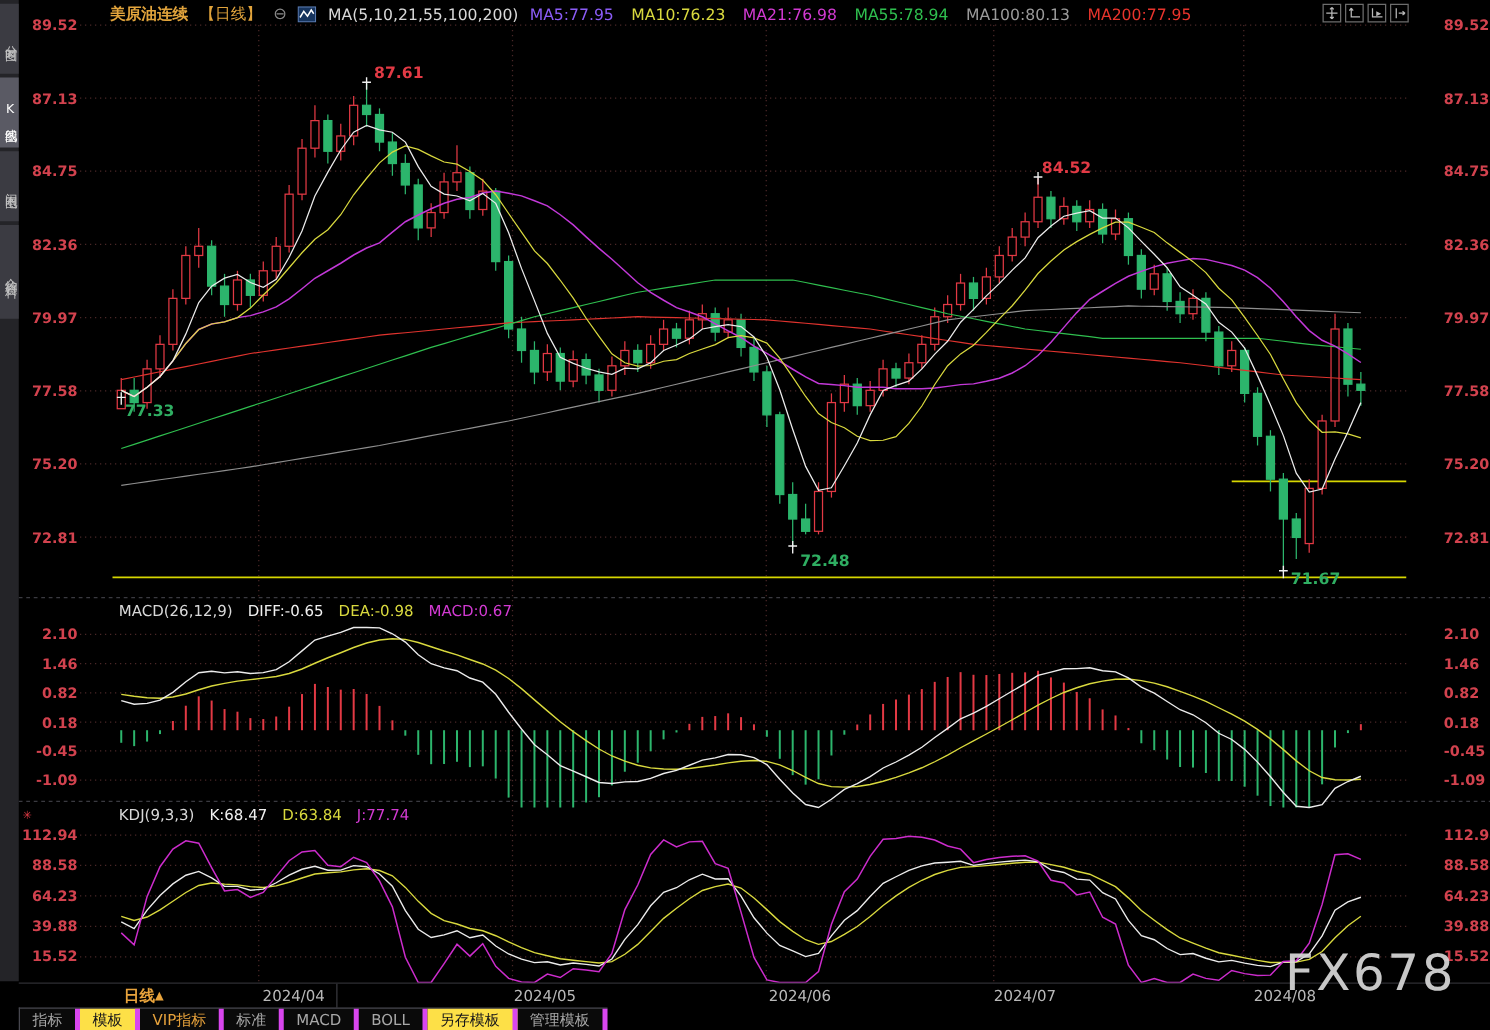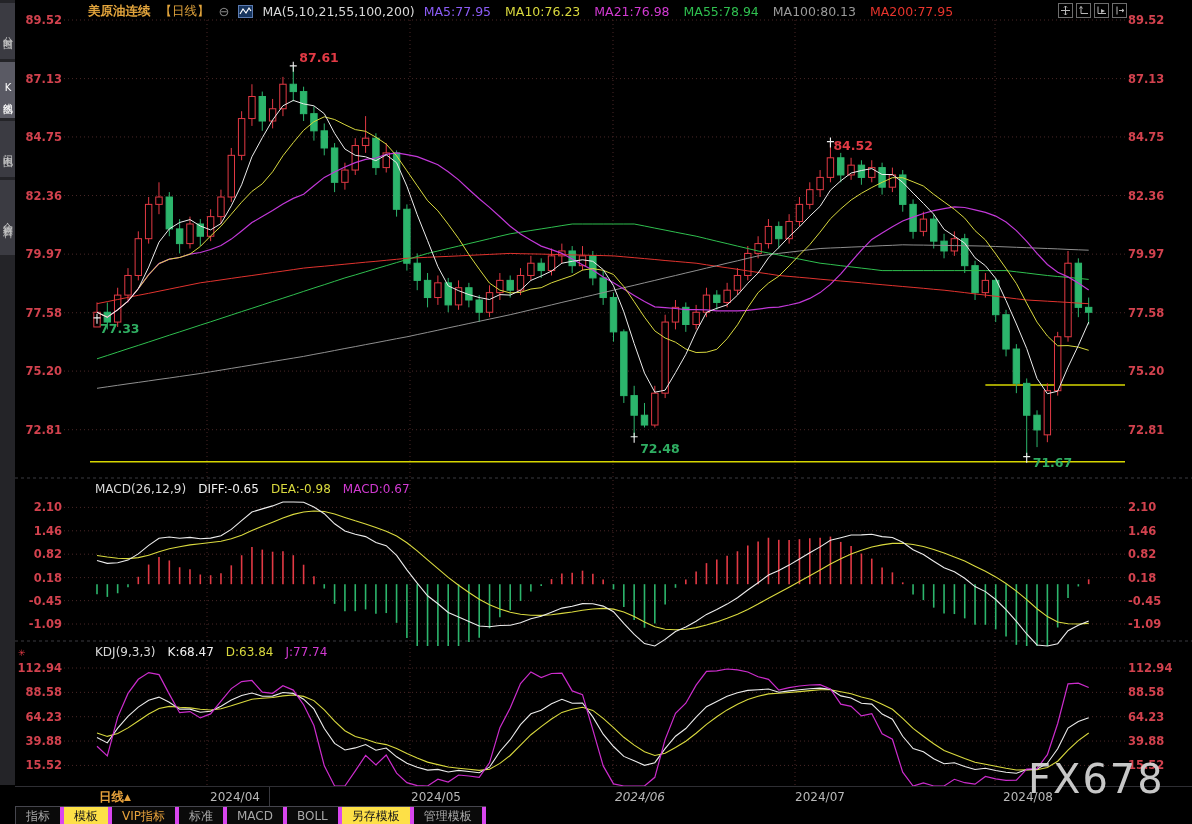--- a/index.html
+++ b/index.html
@@ -1,20 +1,20 @@
 <!DOCTYPE html>
 <html><head>
 <meta charset="utf-8">
 <style>
   html,body{margin:0;padding:0;background:#000;width:1192px;height:824px;overflow:hidden;
     font-family:"DejaVu Sans","Liberation Sans",sans-serif;}
   #stage{position:relative;width:1192px;height:824px;background:#000;}
   #chart-svg{position:absolute;left:0;top:0;z-index:1;}
   .layer{position:absolute;left:0;top:0;width:1192px;height:824px;z-index:2;pointer-events:none;}
-  .axlb{position:absolute;font-size:11.5px;font-weight:600;color:#d2424e;line-height:14px;white-space:nowrap;}
+  .axlb{position:absolute;font-size:11.5px;font-weight:600;color:#d2424e;line-height:14px;white-space:nowrap;margin-left:27px;}
   .ann{position:absolute;font-size:12.5px;font-weight:700;white-space:nowrap;z-index:2;}
   #sidebar{position:absolute;left:0;top:0;width:15px;height:785px;background:#242428;z-index:3;}
   .side-item{position:absolute;left:0;width:15px;background:#3b3b42;color:#c2c2c2;font-size:10px;
     writing-mode:vertical-rl;text-orientation:upright;letter-spacing:2px;display:flex;align-items:center;
     justify-content:center;cursor:pointer;}
   .side-item.active{background:#5a5a64;color:#fff;}
   #header{position:absolute;left:88px;top:3px;height:17px;display:flex;align-items:center;gap:9px;
     z-index:3;font-size:12.5px;white-space:nowrap;}
   .hdr-title{color:#e2a43c;font-weight:700;}
   .hdr-period{color:#e2a43c;font-weight:400;}
@@ -470,21 +470,21 @@
       <span class="axlb" style="top: 709.71px; right: 1130px;">64.23</span>
       <span class="axlb" style="top: 709.71px; left: 1128px;">64.23</span>
       <span class="axlb" style="top: 734.06px; right: 1130px;">39.88</span>
       <span class="axlb" style="top: 734.06px; left: 1128px;">39.88</span>
       <span class="axlb" style="top: 758.42px; right: 1130px;">15.52</span>
       <span class="axlb" style="top: 758.42px; left: 1128px;">15.52</span>
     </div>
   <div class="layer" id="annot-layer">
       <div class="ann" style="left: 299.27px; top: 49.8294px; color: rgb(226, 58, 69);">87.61</div>
       <div class="ann" style="left: 100px; top: 320.874px; color: rgb(47, 174, 98);">77.33</div>
-      <div class="ann" style="left: 833.43px; top: 125.59px; color: rgb(226, 58, 69); margin-top: 12px;">84.52</div>
+      <div class="ann" style="left: 833.43px; top: 125.59px; color: rgb(226, 58, 69);">84.52</div>
       <div class="ann" style="left: 640.16px; top: 440.787px; color: rgb(47, 174, 98);">72.48</div>
       <div class="ann" style="left: 1032.7px; top: 454.646px; color: rgb(47, 174, 98);">71.67</div>
     </div>
 
   <div id="macd-row">
     <span style="color:#d8d8d8">MACD(26,12,9)</span>
     <span style="color:#f0f0f0">DIFF:-0.65</span>
     <span style="color:#d9d93e">DEA:-0.98</span>
     <span style="color:#d23ad2">MACD:0.67</span>
   </div>
@@ -498,21 +498,21 @@
   </div>
 
   <div id="date-row">
     <div id="period-cell">
       <span class="p-label">日线</span>
       <span class="p-arrow">▲</span>
     </div>
     <div id="date-labels">
         <span class="date-lb" style="left: 220px;">2024/04</span>
         <span class="date-lb" style="left: 421px;">2024/05</span>
-        <span class="date-lb" style="left: 625px; font-style: italic;">2024/06</span>
+        <span class="date-lb" style="left: 625px;">2024/06</span>
         <span class="date-lb" style="left: 805px;">2024/07</span>
         <span class="date-lb" style="left: 1013px;">2024/08</span>
       </div>
   </div>
 
   <div id="tab-bar">
       <div class="tab">指标</div>
       <div class="tab selected">模板</div>
       <div class="tab vip">VIP指标</div>
       <div class="tab">标准</div>

